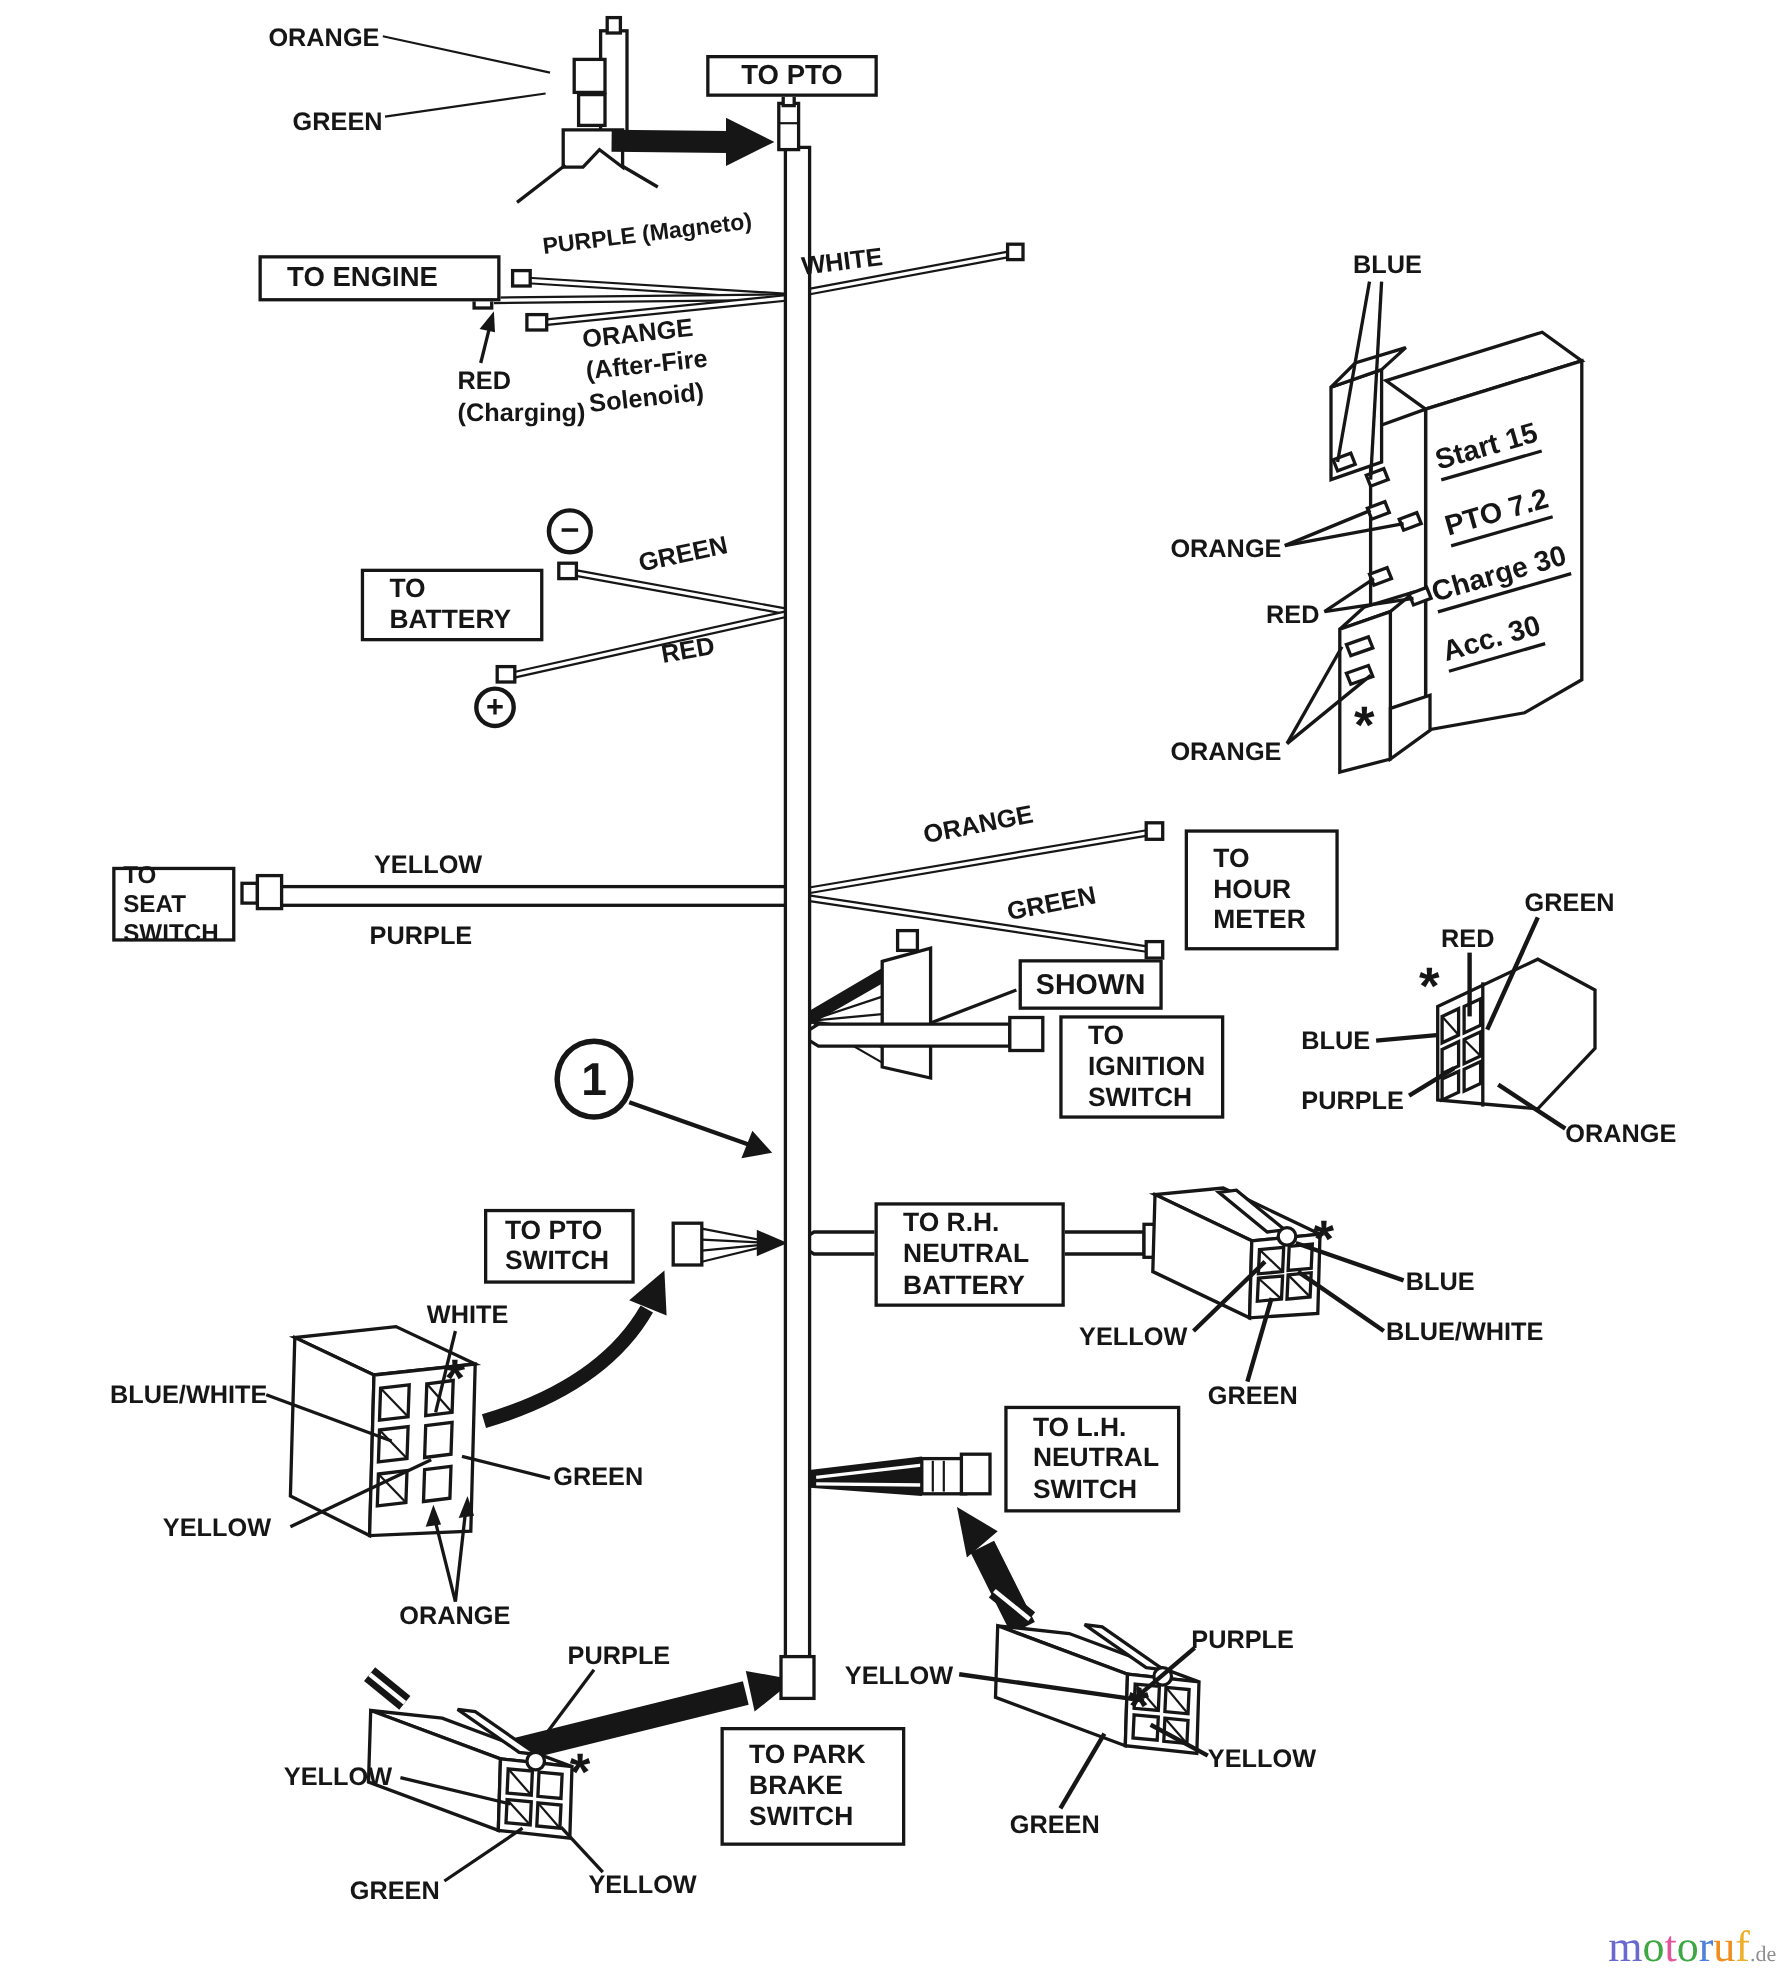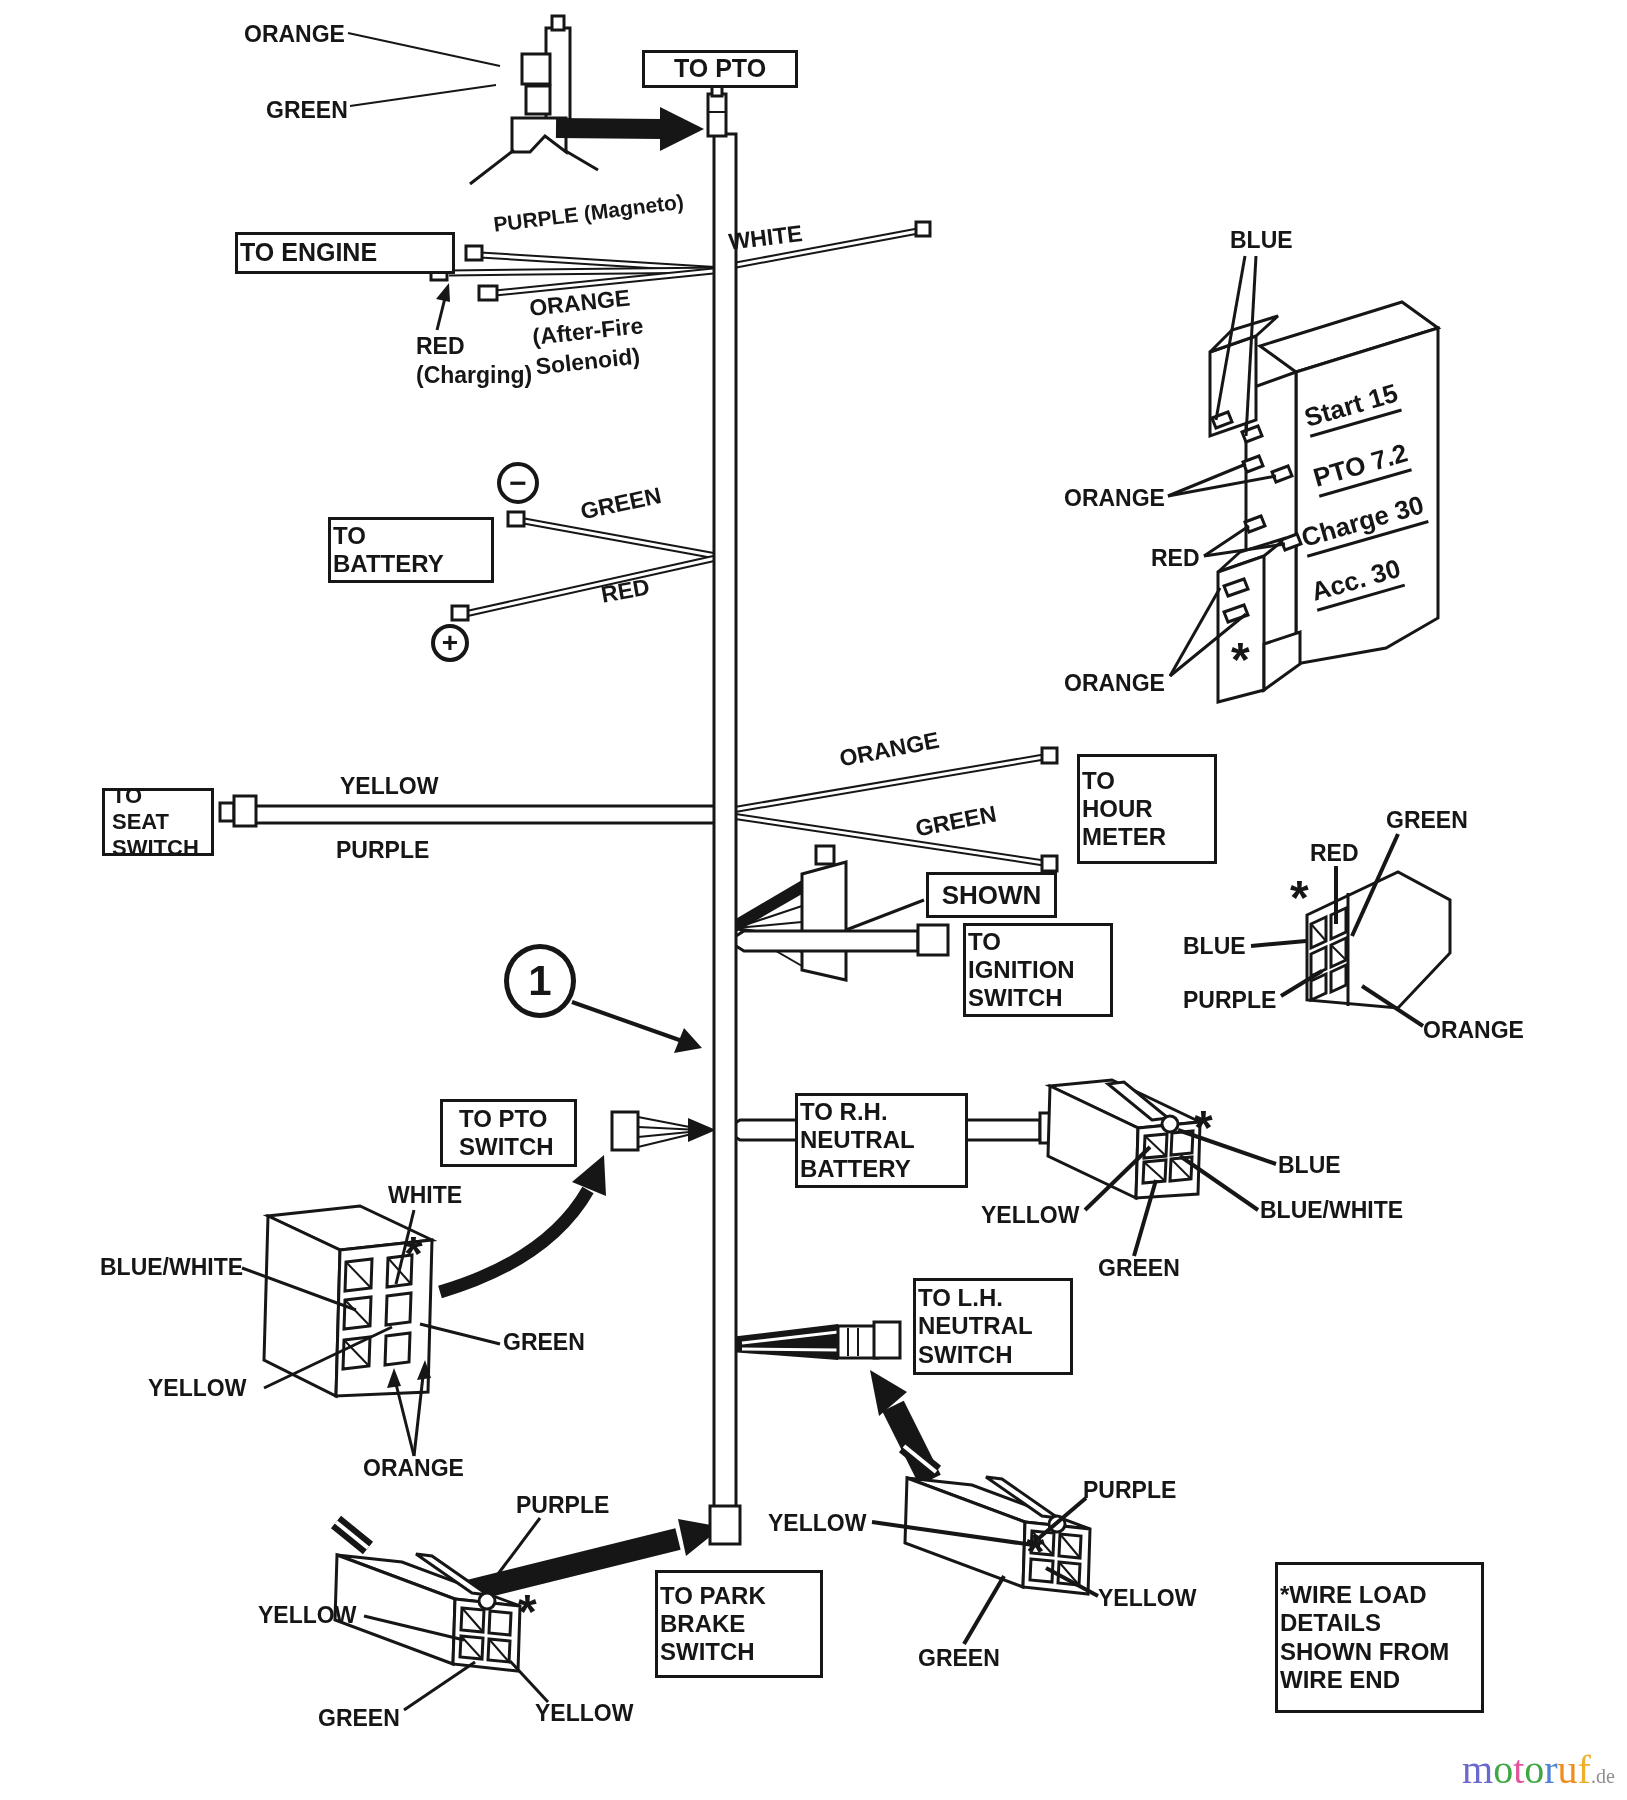--- a/index.html
+++ b/index.html
@@ -2,21 +2,21 @@
 <html><head>
 <meta charset="utf-8">
 <style>
   html,body{margin:0;padding:0;background:#e8e8e8;}
   .stage{position:relative;width:1627px;height:1800px;background:#ffffff;
          font-family:"Liberation Sans",sans-serif;color:#161616;overflow:hidden;margin:0 auto;}
   .stage svg{position:absolute;left:0;top:0;}
   
   .bx{position:absolute;border:3px solid #161616;background:#fff;font-weight:bold;
       white-space:pre-line;box-sizing:border-box;font-size:24px;line-height:1.18;
-      padding:4px 2px;display:flex;flex-direction:column;justify-content:center;}
+      padding:4px 23px;display:flex;flex-direction:column;justify-content:center;}
   .bx.c{align-items:center;text-align:center;}
   
   .lbl{position:absolute;font-weight:bold;font-size:23px;line-height:1.28;
        white-space:pre-line;transform-origin:left top;}
   .fuse-lbl{position:absolute;font-weight:bold;font-size:26px;transform:rotate(-16deg);
             transform-origin:left top;border-bottom:3px solid #161616;padding-bottom:1px;}
   .ast{position:absolute;font-weight:bold;font-size:48px;line-height:1;}
   .circ{position:absolute;border:4px solid #161616;border-radius:50%;background:#fff;
         display:flex;align-items:center;justify-content:center;font-weight:bold;box-sizing:border-box;}
   .logo{position:absolute;font-family:"Liberation Serif",serif;font-weight:normal;font-size:40px;}
@@ -325,24 +325,20 @@
 SWITCH</div>
   <div class="bx" style="left:795px;top:1093px;width:173px;height:95px">TO R.H.
 NEUTRAL
 BATTERY</div>
   <div class="bx" style="left:913px;top:1278px;width:160px;height:97px">TO L.H.
 NEUTRAL
 SWITCH</div>
   <div class="bx" style="left:655px;top:1570px;width:168px;height:108px">TO PARK
 BRAKE
 SWITCH</div>
-  <div class="bx" style="left:1275px;top:1562px;width:209px;height:151px">*WIRE LOAD
-DETAILS
-SHOWN FROM
-WIRE END</div>
 
   <div class="lbl" style="left:244px;top:20px">ORANGE</div>
   <div class="lbl" style="left:266px;top:96px">GREEN</div>
   <div class="lbl" style="left:492px;top:212px;font-size:21px;transform:rotate(-7deg)">PURPLE (Magneto)</div>
   <div class="lbl" style="left:727px;top:228px;transform:rotate(-7deg)">WHITE</div>
   <div class="lbl" style="left:416px;top:332px">RED
 (Charging)</div>
   <div class="lbl" style="left:528px;top:294px;transform:rotate(-6deg)">ORANGE
 (After-Fire
 Solenoid)</div>

